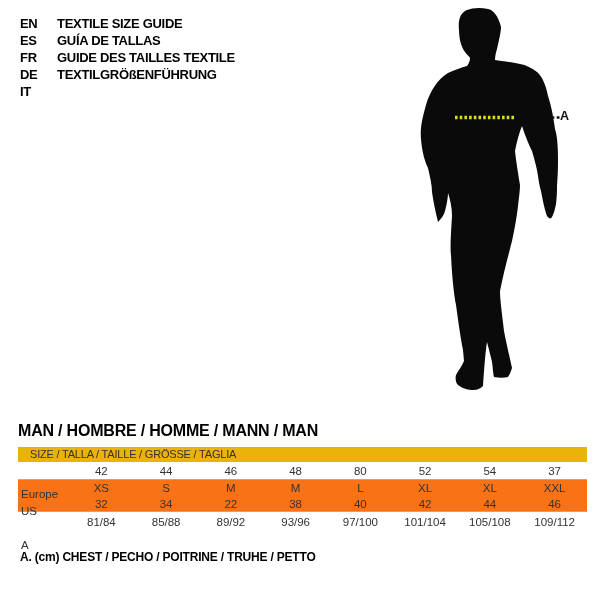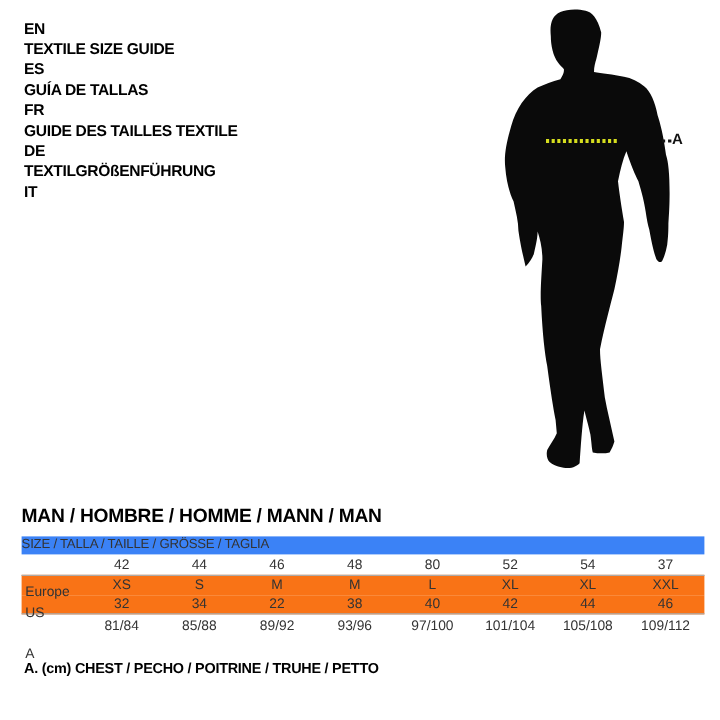--- a/index.html
+++ b/index.html
@@ -3,38 +3,38 @@
 <meta charset="utf-8">
 <style>
   html,body { margin:0; padding:0; background:#fff; }
   .canvas {
     position:relative; width:600px; height:600px; background:#ffffff;
     font-family:"Liberation Sans", sans-serif; color:#000; overflow:hidden;
   }
 
   
   .lang-list { position:absolute; left:20px; top:15px; }
-  .lang-row { display:flex; font-weight:bold; font-size:13px; line-height:17px; letter-spacing:-0.3px;flex-direction:column; }
+  .lang-row { display:flex; font-weight:bold; font-size:13px; line-height:17px; letter-spacing:-0.3px; }
   .lang-code { width:37px; }
 
   
   .category { position:absolute; left:20px; top:105px; font-weight:bold; font-size:13.5px; line-height:19px; letter-spacing:-0.3px; }
 
   
   .figure-wrap { position:absolute; left:415px; top:5px; width:155px; height:395px; }
   .measure-label { position:absolute; left:560px; top:109px; font-weight:bold; font-size:12.5px; color:#111; }
 
   
   .section-title { position:absolute; left:18px; top:422px; font-weight:bold; font-size:16px; letter-spacing:-0.2px; }
 
   
   .size-table { position:absolute; left:18px; top:447px; width:569px; font-size:11.5px; color:#333; }
   .t-header {
-    background:#3b82f6; height:15px; line-height:15px;
-    font-size:11px; color:#333; padding-left:0; letter-spacing:-0.2px;
+    background:#eab308; height:15px; line-height:15px;
+    font-size:11px; color:#333; padding-left:12px; letter-spacing:-0.2px;
   }
   .t-row { display:flex; align-items:center; height:17px; box-sizing:border-box; }
   .t-row.shaded { background:#f97316; }
   .t-row.band-top { border-top:1px solid #ababab; }
   .t-row.band-bottom { border-bottom:1px solid #ababab; }
   .t-row.last { height:19px; }
   .t-label { width:48px; padding-left:3px;margin-top:46px; }
   .t-cell { flex:1; text-align:center; }
 
   

